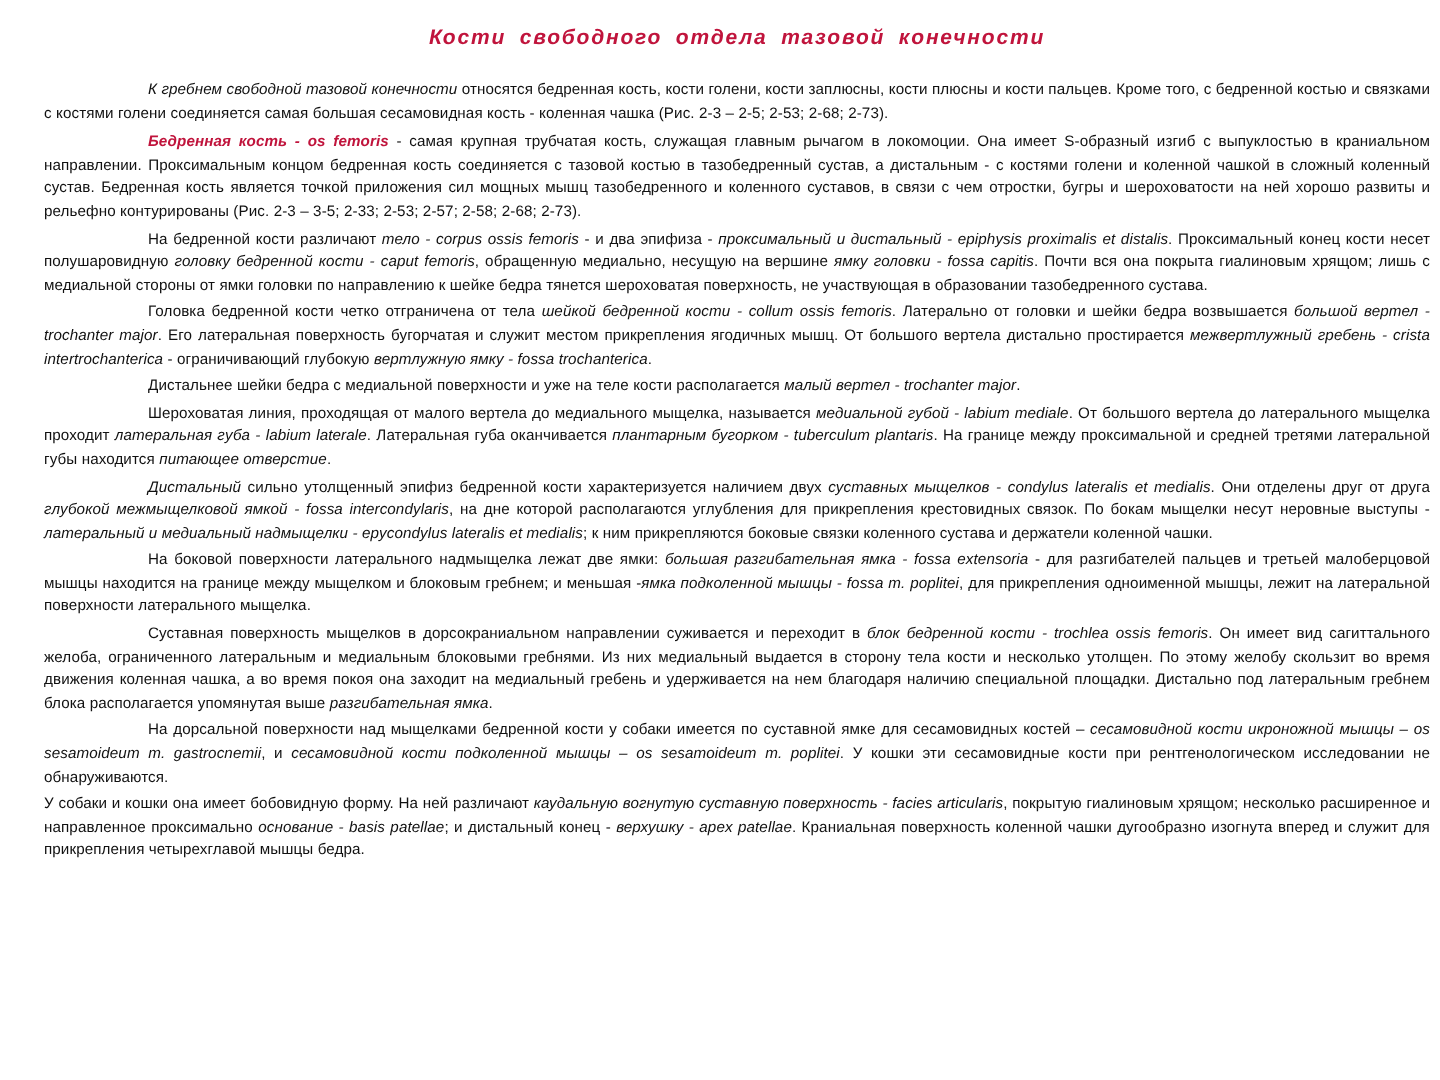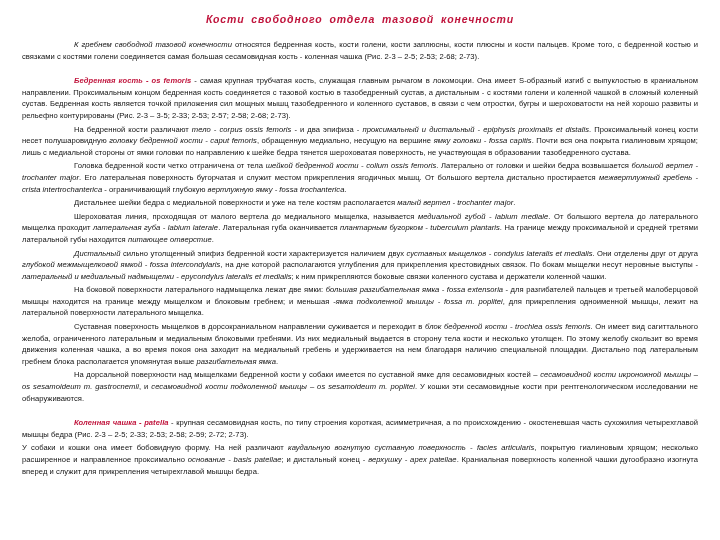--- a/index.html
+++ b/index.html
@@ -13,21 +13,21 @@
     height: 540px;
     overflow: hidden;
     font-family: "Liberation Sans", "DejaVu Sans", sans-serif;
     color: #000000;
   }
   .page {
     position: relative;
     width: 720px;
     height: 540px;
     box-sizing: border-box;
-    padding: 8px 22px 0 22px;
+    padding: 8px 5px 0 22px;
     background: #ffffff;
   }
   .doc-title {
     text-align: center;
     color: #c0143c;
     font-style: italic;
     font-weight: bold;
     font-size: 10.5px;
     letter-spacing: 0.9px;
     margin: 5px 0 13px 0;
@@ -40,21 +40,21 @@
     text-align: justify;
     text-indent: 52px;
     margin: 0 0 2px 0;
     color: #111111;
     letter-spacing: 0.05px;
   }
   .para.noindent {
     text-indent: 0;
   }
   .para.spaced-before {
-    margin-top: 13px;
+    margin-top: 3px;
   }
   .lead {
     color: #c0143c;
     font-style: italic;
     font-weight: bold;
   }
   .lat {
     font-style: italic;
   }
 </style>
@@ -63,23 +63,22 @@
 
 <div class="page">
 
   <h1 class="doc-title">Кости свободного отдела тазовой конечности</h1>
 
   <div id="body-content">
       <p class="para"><span class="lat">К гребнем свободной тазовой конечности</span><span> относятся бедренная кость, кости голени, кости заплюсны, кости плюсны и кости пальцев. Кроме того, с бедренной костью и связками с костями голени соединяется самая большая сесамовидная кость - коленная чашка (Рис. 2-3 – 2-5; 2-53; 2-68; 2-73).</span></p>
       <p class="para spaced-before"><span class="lead">Бедренная кость - os femoris</span><span> - самая крупная трубчатая кость, служащая главным рычагом в локомоции. Она имеет S-образный изгиб с выпуклостью в краниальном направлении. Проксимальным концом бедренная кость соединяется с тазовой костью в тазобедренный сустав, а дистальным - с костями голени и коленной чашкой в сложный коленный сустав. Бедренная кость является точкой приложения сил мощных мышц тазобедренного и коленного суставов, в связи с чем отростки, бугры и шероховатости на ней хорошо развиты и рельефно контурированы (Рис. 2-3 – 3-5; 2-33; 2-53; 2-57; 2-58; 2-68; 2-73).</span></p>
       <p class="para"><span>На бедренной кости различают </span><span class="lat">тело - corpus ossis femoris</span><span> - и два эпифиза - </span><span class="lat">проксимальный и дистальный - epiphysis proximalis et distalis</span><span>. Проксимальный конец кости несет полушаровидную </span><span class="lat">головку бедренной кости - caput femoris</span><span>, обращенную медиально, несущую на вершине </span><span class="lat">ямку головки - fossa capitis</span><span>. Почти вся она покрыта гиалиновым хрящом; лишь с медиальной стороны от ямки головки по направлению к шейке бедра тянется шероховатая поверхность, не участвующая в образовании тазобедренного сустава.</span></p>
       <p class="para"><span>Головка бедренной кости четко отграничена от тела </span><span class="lat">шейкой бедренной кости - collum ossis femoris</span><span>. Латерально от головки и шейки бедра возвышается </span><span class="lat">большой вертел - trochanter major</span><span>. Его латеральная поверхность бугорчатая и служит местом прикрепления ягодичных мышц. От большого вертела дистально простирается </span><span class="lat">межвертлужный гребень - crista intertrochanterica</span><span> - ограничивающий глубокую </span><span class="lat">вертлужную ямку - fossa trochanterica</span><span>.</span></p>
-      <p class="para"><span>Дистальнее шейки бедра с медиальной поверхности и уже на теле костям располагается </span><span class="lat">малый вертел - trochanter  major</span><span>.</span></p>
+      <p class="para"><span>Дистальнее шейки бедра с медиальной поверхности и уже на теле кости располагается </span><span class="lat">малый вертел - trochanter  major</span><span>.</span></p>
       <p class="para"><span>Шероховатая линия, проходящая от малого вертела до медиального мыщелка, называется </span><span class="lat">медиальной губой - labium mediale</span><span>. От большого вертела до латерального мыщелка проходит </span><span class="lat">латеральная губа - labium laterale</span><span>. Латеральная губа оканчивается </span><span class="lat">плантарным бугорком - tuberculum plantaris</span><span>. На границе между проксимальной и средней третями латеральной губы находится </span><span class="lat">питающее отверстие</span><span>.</span></p>
       <p class="para"><span class="lat">Дистальный</span><span> сильно утолщенный эпифиз бедренной кости характеризуется наличием двух </span><span class="lat">суставных мыщелков - condylus lateralis et medialis</span><span>. Они отделены друг от друга </span><span class="lat">глубокой межмыщелковой ямкой - fossa  intercondylaris</span><span>, на дне которой располагаются углубления для прикрепления крестовидных связок. По бокам мыщелки несут неровные выступы - </span><span class="lat">латеральный и медиальный надмыщелки -  epycondylus lateralis et medialis</span><span>; к ним прикрепляются боковые связки коленного сустава и держатели коленной чашки.</span></p>
       <p class="para"><span>На боковой поверхности латерального надмыщелка лежат две ямки: </span><span class="lat">большая разгибательная ямка - fossa extensoria</span><span> - для разгибателей пальцев и третьей малоберцовой мышцы находится на границе между мыщелком и блоковым гребнем; и меньшая -</span><span class="lat">ямка подколенной мышцы - fossa m. poplitei</span><span>,  для прикрепления одноименной мышцы, лежит на латеральной поверхности латерального мыщелка.</span></p>
       <p class="para"><span>Суставная поверхность мыщелков в дорсокраниальном направлении суживается и переходит в </span><span class="lat">блок бедренной кости - trochlea ossis femoris</span><span>. Он имеет вид сагиттального желоба, ограниченного латеральным и медиальным блоковыми гребнями. Из них медиальный выдается в сторону тела кости и несколько утолщен. По этому желобу скользит во время движения коленная чашка, а во время покоя она заходит на медиальный гребень и удерживается на нем благодаря наличию специальной площадки. Дистально под латеральным гребнем блока располагается упомянутая выше </span><span class="lat">разгибательная ямка</span><span>.</span></p>
       <p class="para"><span>На дорсальной поверхности над мыщелками бедренной кости у собаки  имеется по суставной ямке для сесамовидных костей – </span><span class="lat">сесамовидной кости икроножной мышцы – os sesamoideum m. gastrocnemii</span><span>,  и </span><span class="lat">сесамовидной кости подколенной мышцы – os sesamoideum m. poplitei</span><span>. У кошки эти сесамовидные кости при рентгенологическом исследовании не обнаруживаются.</span></p>
-      <p class="para spaced-before"><span class="lead">Коленная чашка - patella</span><span> - крупная сесамовидная кость, по типу строения короткая, асимметричная, а по происхождению - окостеневшая часть сухожилия четырехглавой мышцы бедра (Рис. 2-3 – 2-5; 2-33; 2-53; 2-58; 2-59; 2-72; 2-73).</span></p>
       <p class="para noindent"><span>У собаки и кошки она имеет бобовидную форму. На ней различают </span><span class="lat">каудальную вогнутую суставную поверхность - facies articularis</span><span>, покрытую гиалиновым хрящом; несколько расширенное и направленное проксимально </span><span class="lat">основание - basis patellae</span><span>; и дистальный конец - </span><span class="lat">верхушку - apex patellae</span><span>. Краниальная поверхность коленной чашки дугообразно изогнута вперед и служит для прикрепления четырехглавой мышцы бедра.</span></p>
     </div>
 
 </div>
 
 </body></html>

